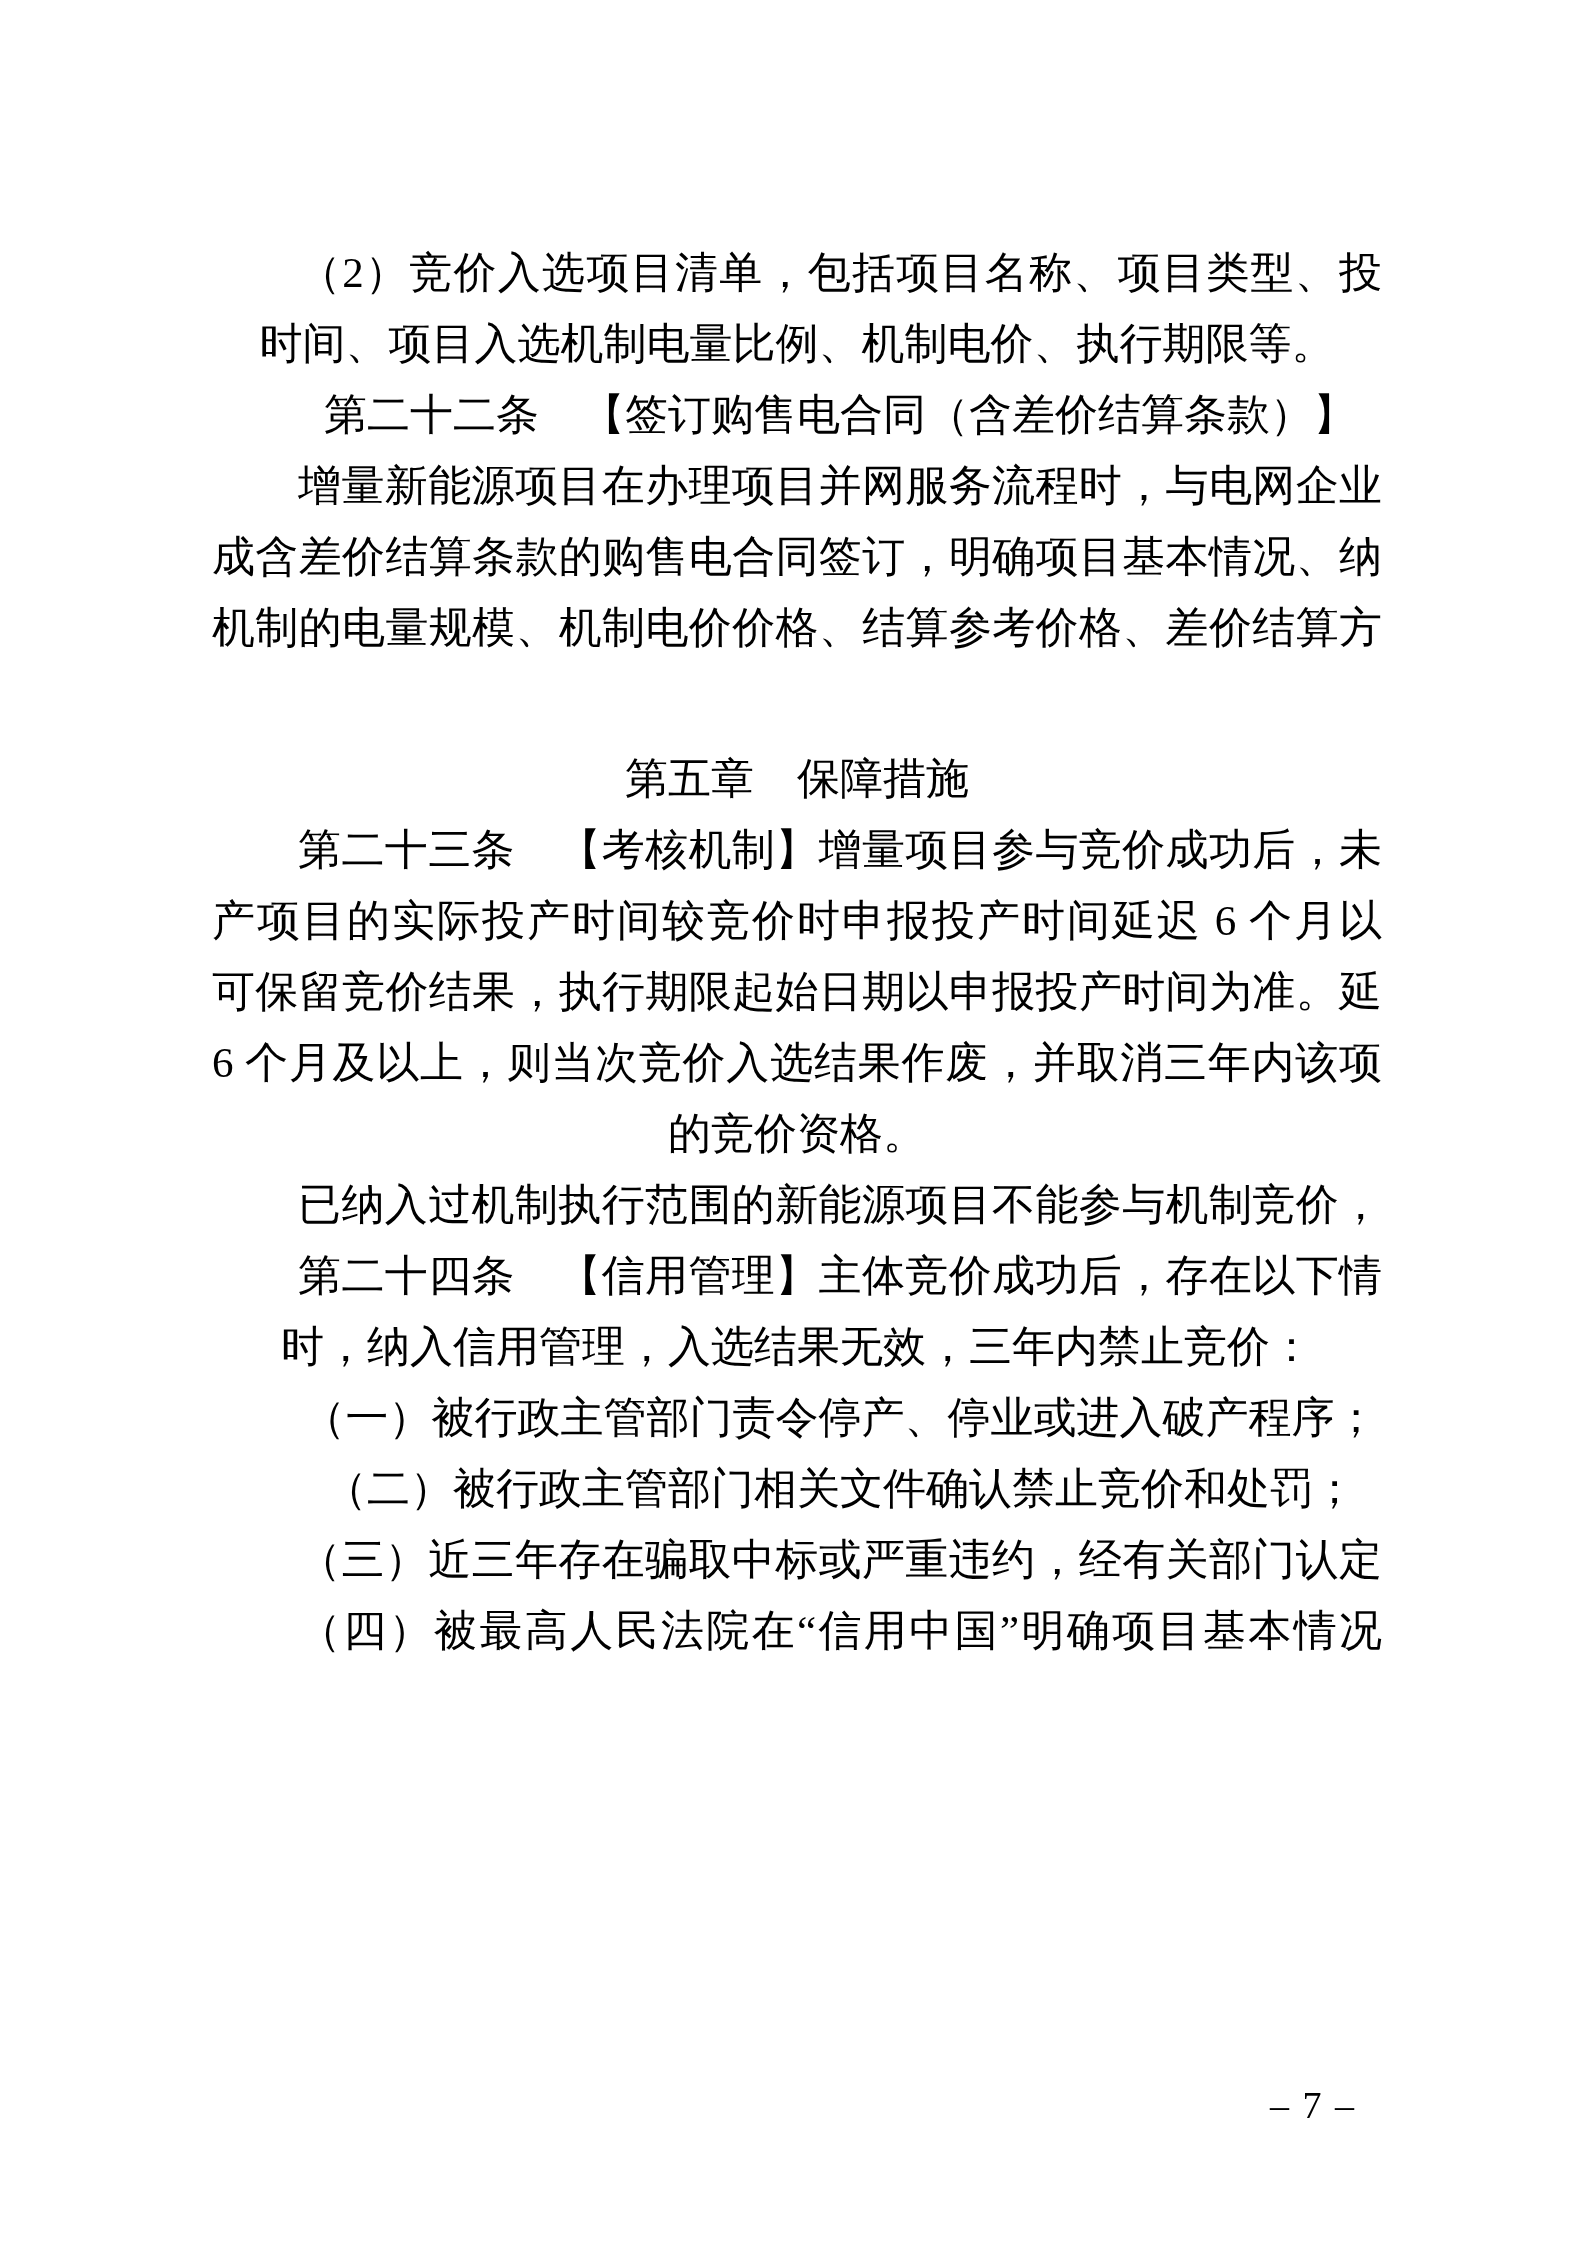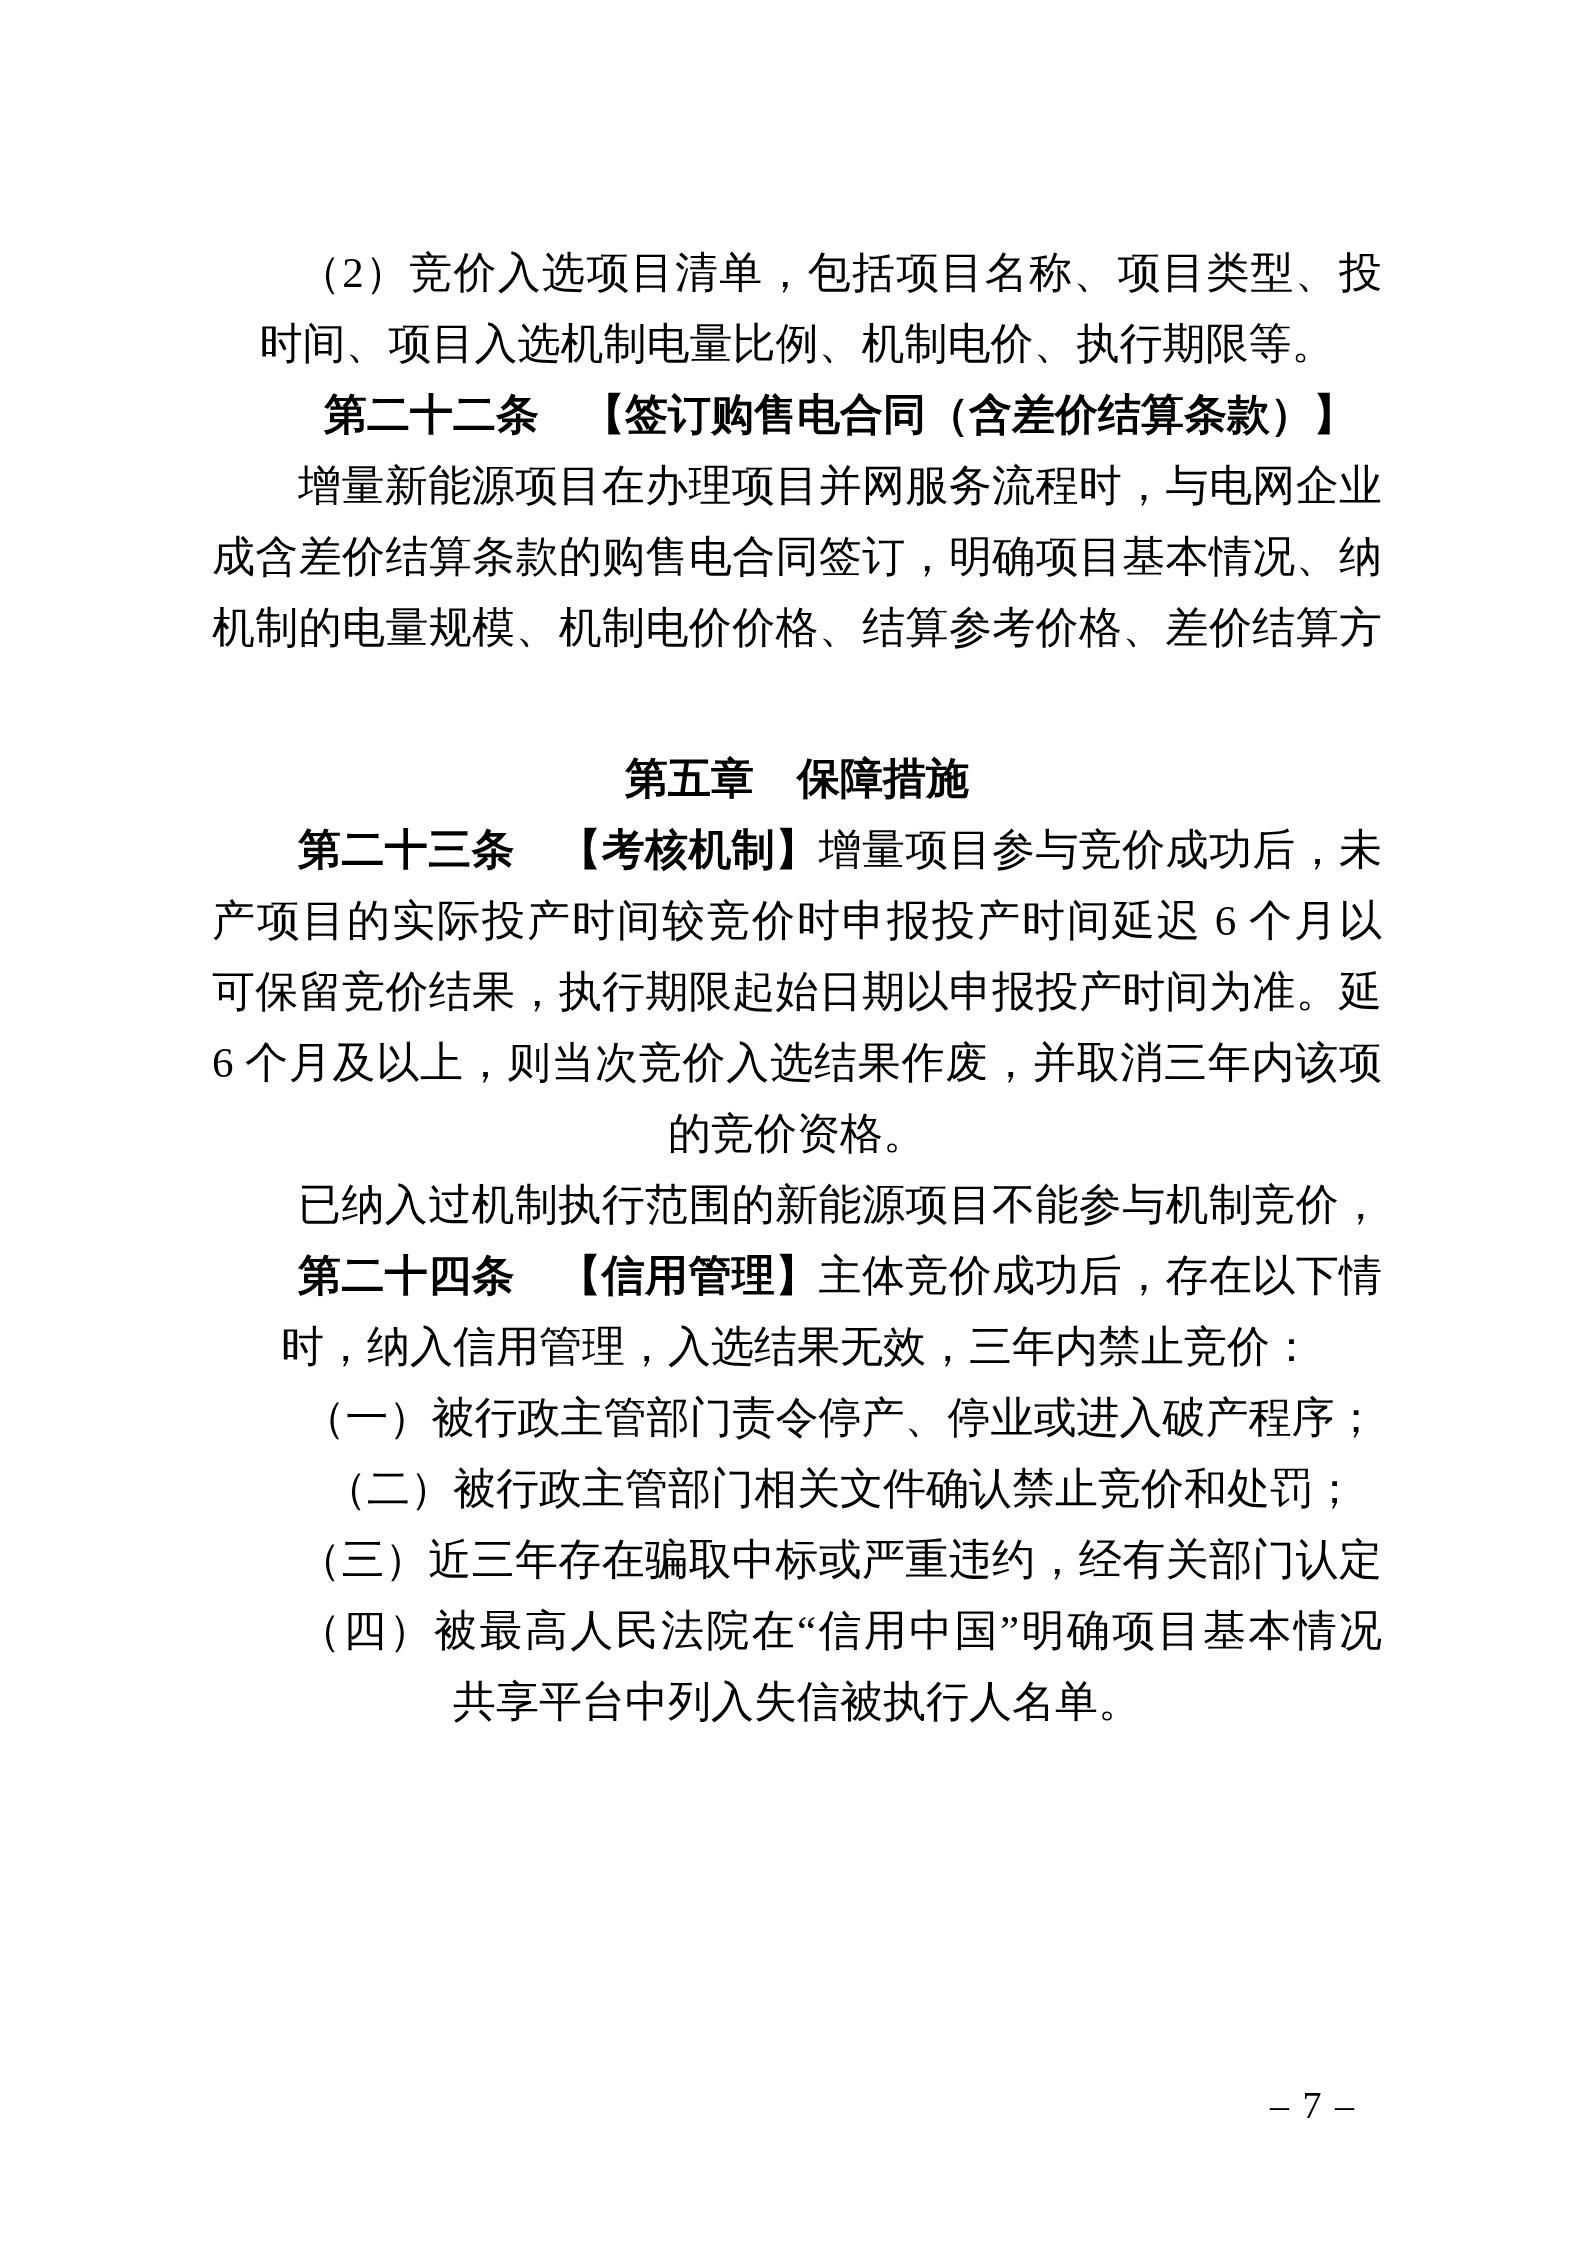--- a/index.html
+++ b/index.html
@@ -30,21 +30,21 @@
     text-align: center;
   }
   .indent {
     padding-left: 86px; 
   }
   .fill {
     text-align: justify;
     text-align-last: justify;
   }
   .b {
-    font-weight: bold;
+    font-weight: normal;
   }
   .chapter {
     text-align: center;
     text-align-last: center;
     font-weight: bold;
     margin-top: 80px;
     padding-left: 0;
   }
   .page-number {
     position: absolute;
@@ -81,18 +81,17 @@
 
     <div class="line indent fill"><span class="b"></span><span>已纳入过机制执行范围的新能源项目不能参与机制竞价，若</span></div>
 
     <div class="line indent fill"><span class="b">第二十四条　【信用管理】</span><span>主体竞价成功后，存在以下情形</span></div>
     <div class="line"><span class="b"></span><span>时，纳入信用管理，入选结果无效，三年内禁止竞价：</span></div>
 
     <div class="line indent"><span class="b"></span><span>（一）被行政主管部门责令停产、停业或进入破产程序；</span></div>
     <div class="line indent"><span class="b"></span><span>（二）被行政主管部门相关文件确认禁止竞价和处罚；</span></div>
     <div class="line indent fill"><span class="b"></span><span>（三）近三年存在骗取中标或严重违约，经有关部门认定的</span></div>
     <div class="line indent fill"><span class="b"></span><span>（四）被最高人民法院在“信用中国”明确项目基本情况</span></div>
-    <div class="line"><span class="b"></span><span>共享平台中列入失信被执行人名单。</span></div>
 
   </main>
 
   <div class="page-number">– 7 –</div>
 </div>
 
 </body></html>

